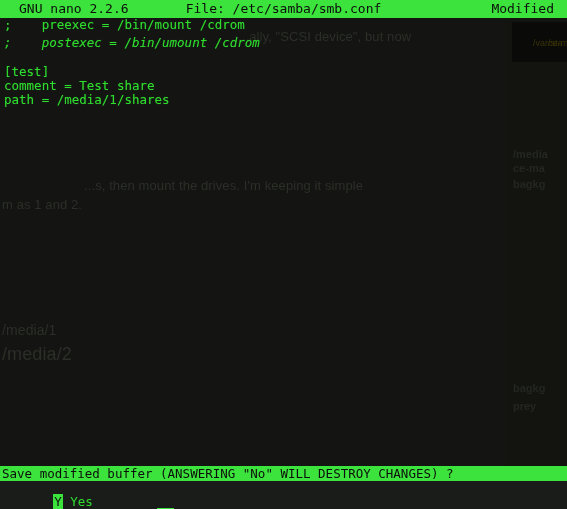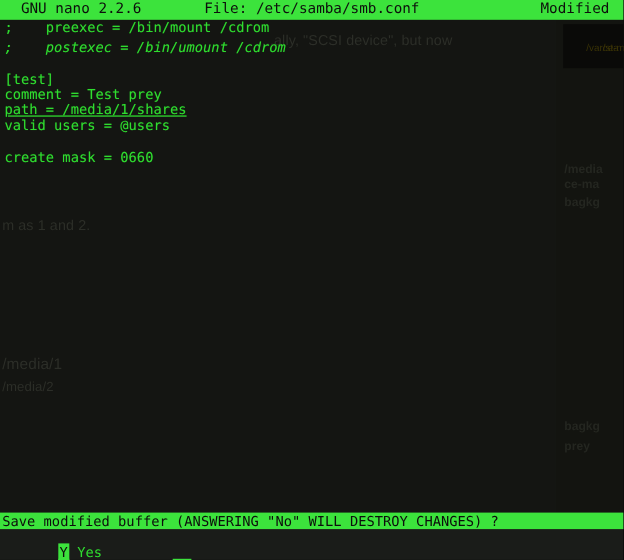--- a/index.html
+++ b/index.html
@@ -164,25 +164,26 @@
     <div class="ghost-panel" style="left:0px; top:18px; width:505px; height:448px;"></div>
     <div class="ghost-panel" style="left:505px; top:18px; width:62px; height:448px; background:#131410;"></div>
     <div class="ghost-dark-box" style="left:512px; top:22px; width:55px; height:40px;"></div>
 
     <div class="ghost-text" style="left:20px; top:20px; width:440px; height:12px; opacity:0.75;"></div>
 
     <div class="ghost-text" style="left:238px; top:29px;">...ally, "SCSI device", but now</div>
 
     <div class="ghost-text" style="left:20px; top:60px; width:200px; opacity:0.65;"></div>
 
+    <div class="ghost-text" style="left:84px; top:178px;">...s, then mount the drives. I'm keeping it simple</div>
 
     <div class="ghost-text" style="left:2px; top:197px;">m as 1 and 2.</div>
 
     <div class="ghost-text" style="left:2px; top:322px; font-size:14px;">/media/1</div>
-    <div class="ghost-text" style="left:2px; top:344px; font-size:12px;">/media/2</div>
+    <div class="ghost-text" style="left:2px; top:344px; font-size:18px;">/media/2</div>
 
     <div class="ghost-yellow" style="left:520px; top:38px;margin-left:13px;">/var/sta</div>
     <div class="ghost-yellow" style="left:548px; top:38px;">ce-mac</div>
 
     <div class="ghost-faint" style="left:513px; top:148px;">/media</div>
     <div class="ghost-faint" style="left:513px; top:162px;">ce-ma</div>
     <div class="ghost-faint" style="left:513px; top:178px;">bagkg</div>
 
     <div class="ghost-faint" style="left:513px; top:382px;">bagkg</div>
     <div class="ghost-faint" style="left:513px; top:400px;">prey</div>
@@ -192,24 +193,22 @@
     <span class="tb-version">GNU nano 2.2.6</span>
     <span class="tb-file">File: /etc/samba/smb.conf</span>
     <span class="tb-modified">Modified</span>
   </div>
 
   <div class="editor">
     <div class="eline" style="top:0;">;    preexec = /bin/mount /cdrom</div>
     <div class="eline" style="top:18px;font-style:italic;">;    postexec = /bin/umount /cdrom</div>
     <div class="eline" style="top:32px;"></div>
     <div class="eline" style="top:47px;">[test]</div>
-    <div class="eline" style="top:61px;">comment = Test prey</div>
-    <div class="eline" style="top:75px;text-decoration:underline;">path = /media/1/shares</div>
-    <div class="eline" style="top:89px;">valid users = @users</div>
-    <div class="eline" style="top:118px;">create mask = 0660</div>
+    <div class="eline" style="top:61px;">comment = Test share</div>
+    <div class="eline" style="top:75px;">path = /media/1/shares</div>
   </div>
 
   <div class="promptbar">Save modified buffer (ANSWERING "No" WILL DESTROY CHANGES) ?</div>
 
   <div class="shortcuts">
     <div class="sc" style="left:8px; top:0px;">
       <span class="sc-key">Y</span><span class="sc-label"> </span><span class="sc-label">Yes</span>
     </div>
     <div class="sc" style="left:8px; top:14px;">
       <span class="sc-key">N</span><span class="sc-label"> </span><span class="sc-label">No</span>

